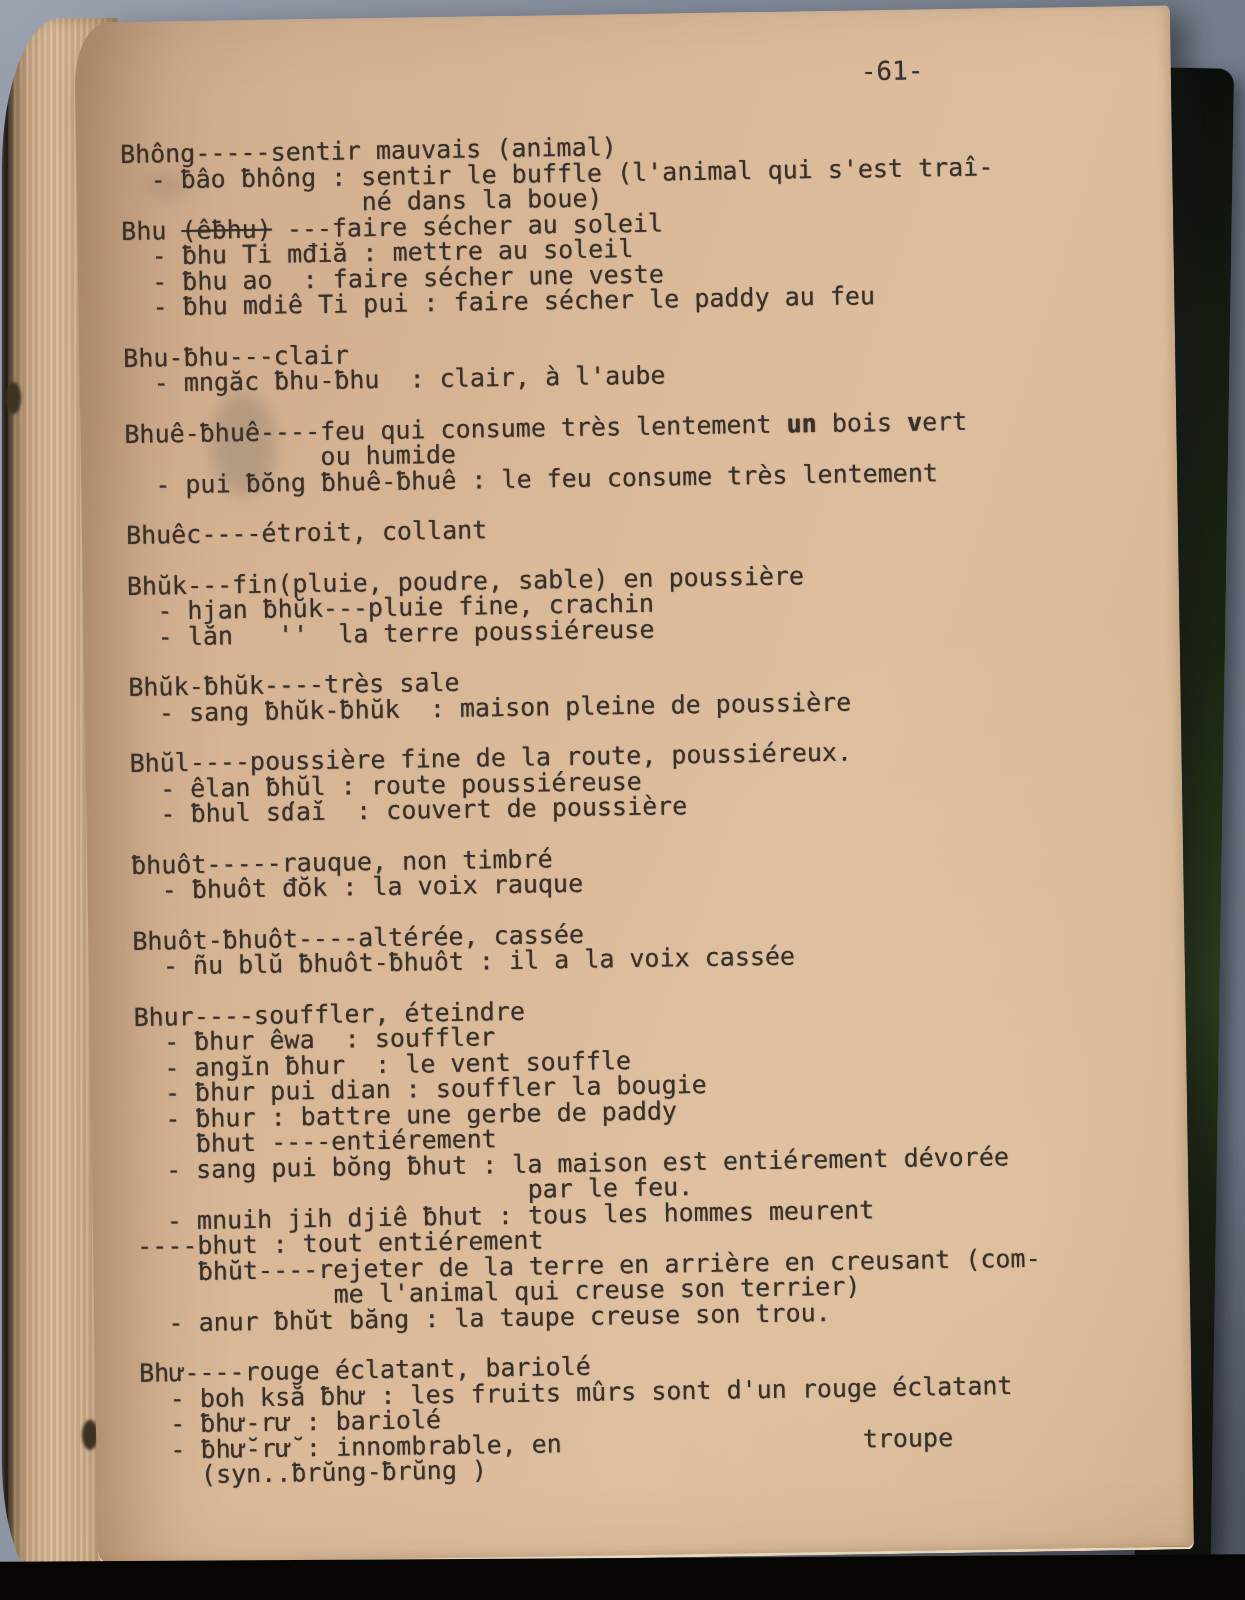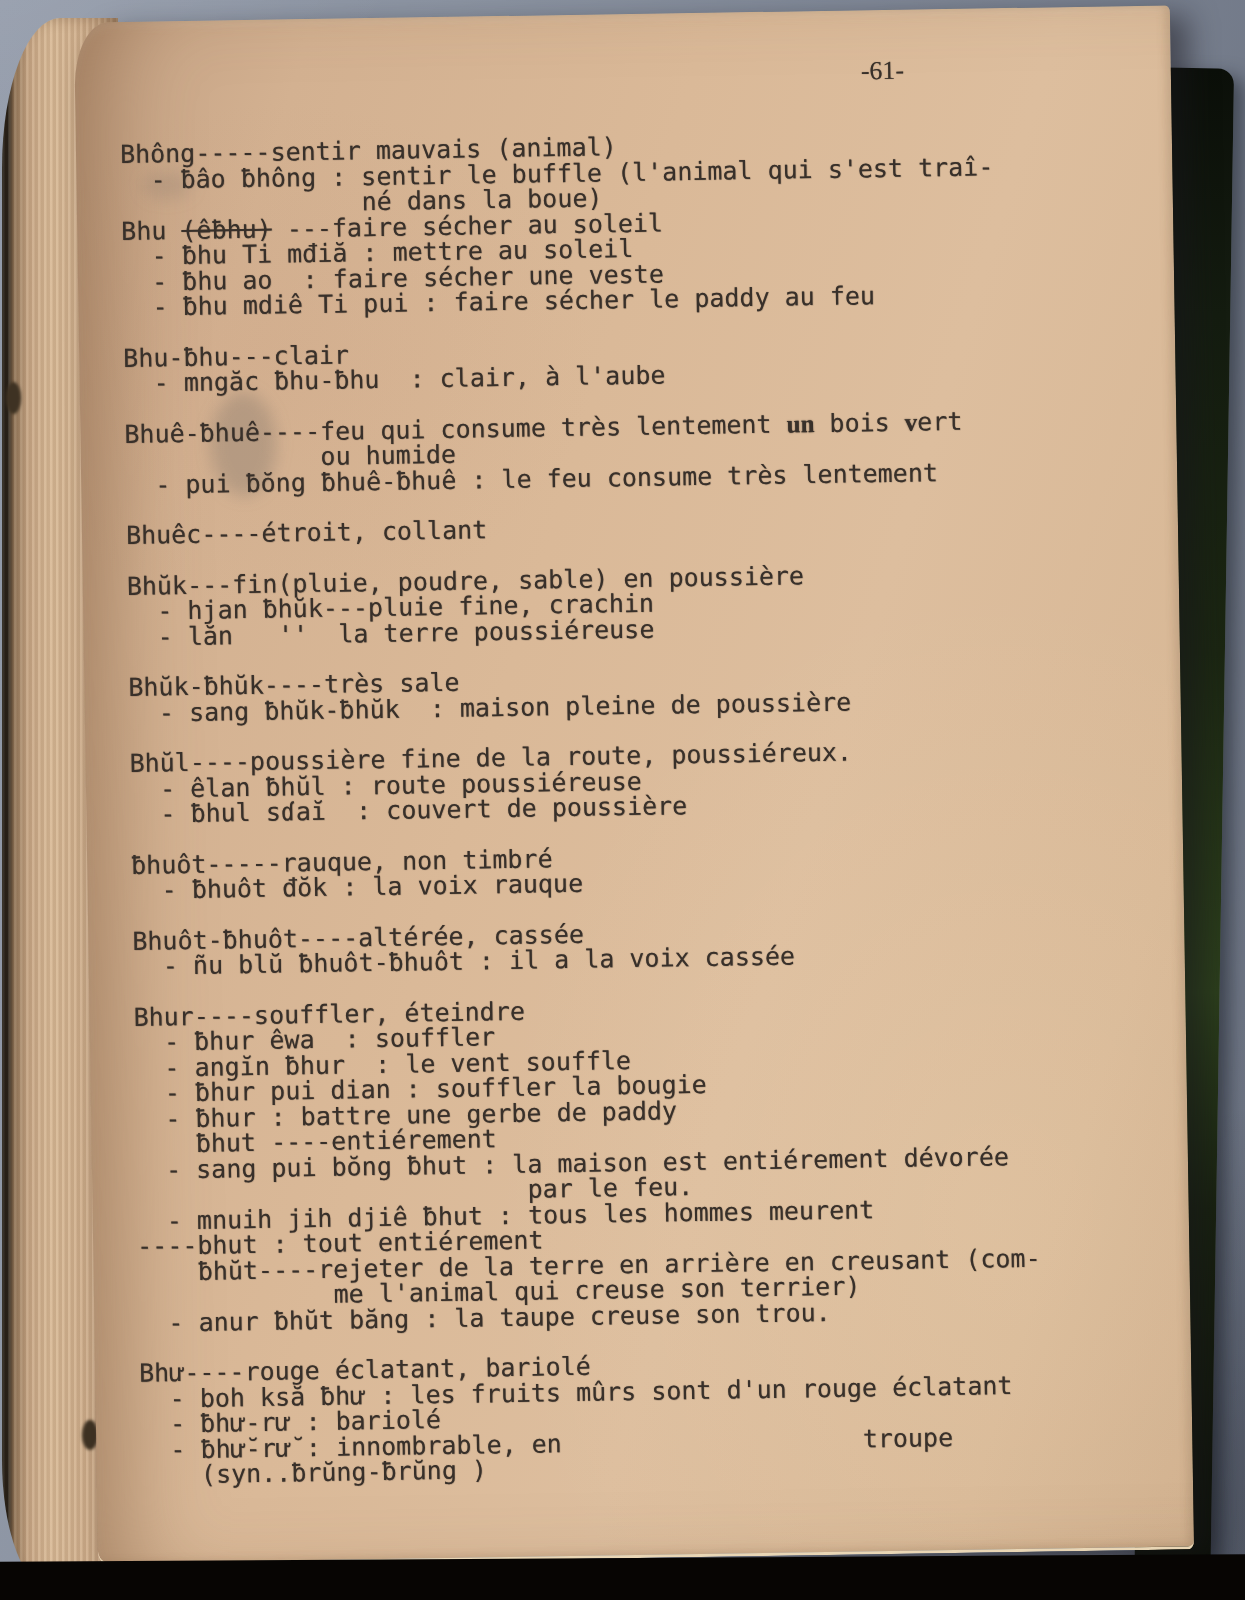--- a/index.html
+++ b/index.html
@@ -66,33 +66,32 @@
   }
 
   .smudge{position:absolute;border-radius:50%;}
   .smudge.s1{left:130px;top:372px;width:66px;height:104px;background:rgba(98,94,90,.26);filter:blur(8px);}
   .smudge.s2{left:66px;top:150px;width:50px;height:28px;background:rgba(112,102,96,.18);filter:blur(8px);}
 
   .page-number{
     position:absolute;left:786px;top:46px;
     font-size:26px;color:var(--ink);
     text-shadow:0 0 1px rgba(56,48,40,.6);
-    font-family:Liberation Serif, serif;
   }
 
   .content{
     position:absolute;left:44px;top:120px;
     font-size:25px;line-height:25.5px;color:var(--ink);
     text-shadow:0 0 1px rgba(56,48,40,.55), .7px .6px 0 rgba(56,48,40,.14);
   }
   .entry{margin-top:25px;}
   .entry:first-child{margin-top:0;}
   .line{white-space:pre;height:25.5px;}
   .seg-strike{text-decoration:line-through;text-decoration-thickness:2px;}
-  .seg-bold{font-weight:bold;text-shadow:0 0 1.4px rgba(40,32,26,.9);font-family:Liberation Serif, serif;}
+  .seg-bold{font-weight:bold;text-shadow:0 0 1.4px rgba(40,32,26,.9);}
 </style>
 </head>
 <body>
 
 <div class="bg"></div>
 
 <div class="cover"></div>
 
 <div class="stack">
   <div class="edge-mark m1"></div>

